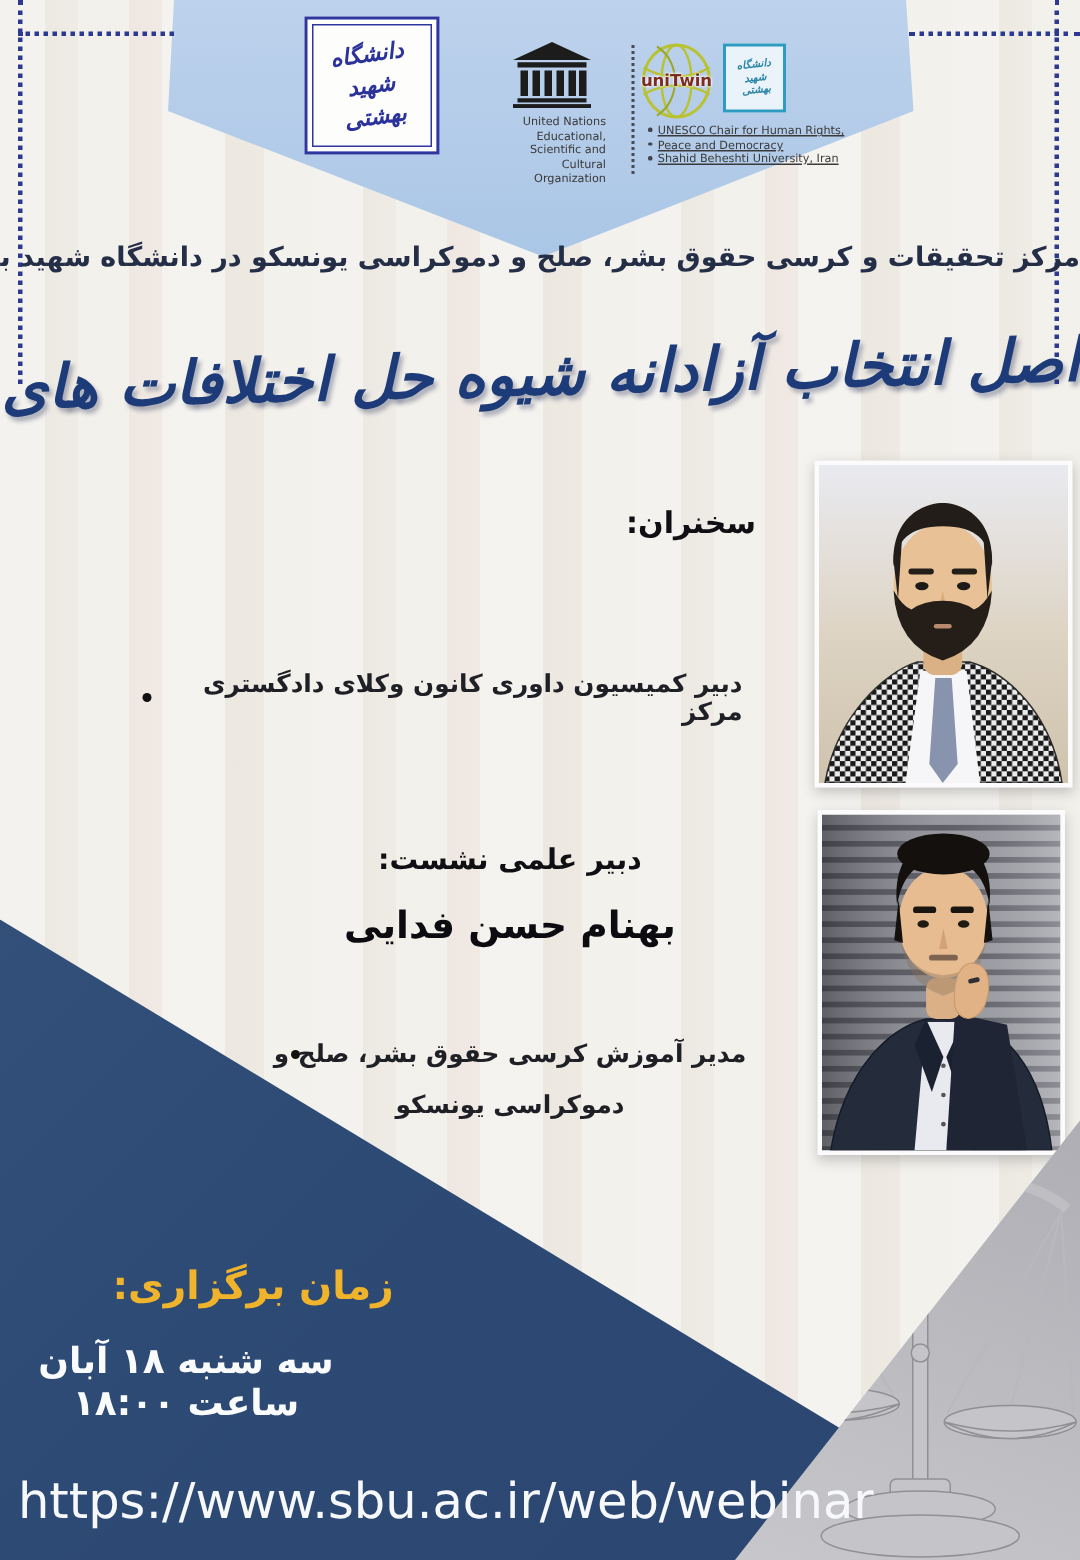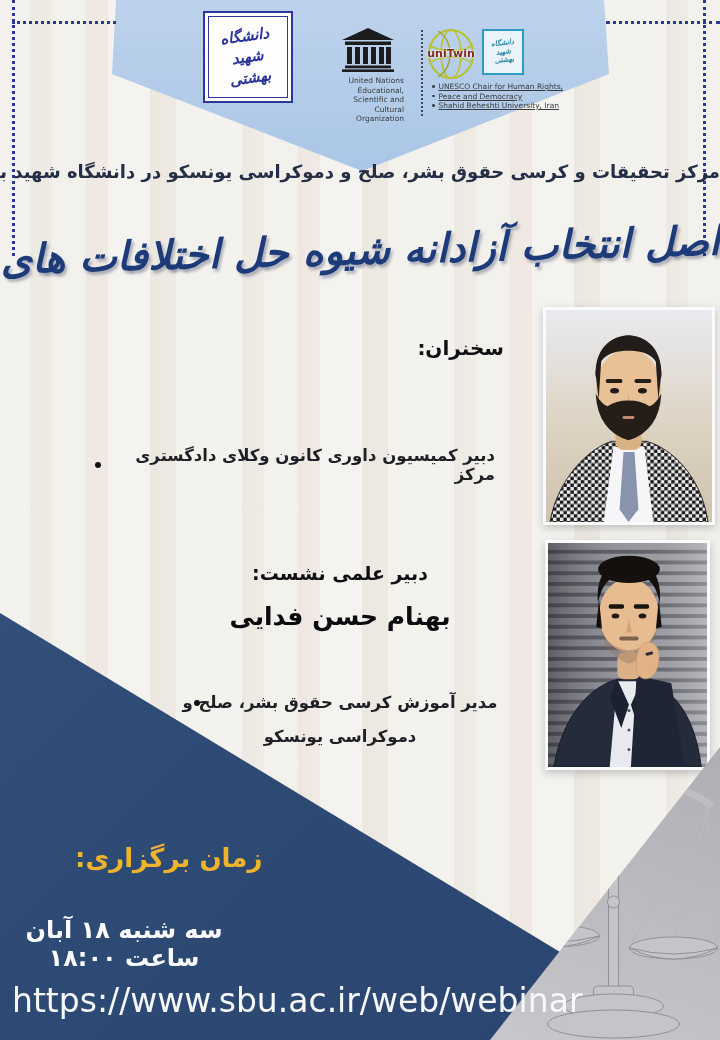--- a/index.html
+++ b/index.html
@@ -107,21 +107,21 @@
     filter:drop-shadow(0 -3px 5px rgba(0,0,0,.18));
   }
   .gray-tri {
     left:0; top:0; width:720px; height:1040px; z-index:6;
     background:linear-gradient(200deg, #7f7f85 0%, #a3a3a9 45%, #d3d3d7 100%);
     clip-path:polygon(720px 747px, 720px 1040px, 490px 1040px);
   }
   .gray-tri svg { position:absolute; right:-8px; bottom:-4px; }
 
   .f-yellow { font-weight:bold; color:#f0b42c; direction:rtl; z-index:7; }
-  .f-white  { font-weight:bold; color:#fafbfd; direction:rtl; z-index:7;margin-top:23px; }
+  .f-white  { font-weight:bold; color:#fafbfd; direction:rtl; z-index:7; }
   .time-label { left:75px;  top:843px; width:365px; text-align:left; font-size:26px; }
   .time-value { left:10px;  top:893px; width:228px; text-align:center; font-size:24px; }
   .link-label { left:180px; top:941px; width:312px; text-align:right;  font-size:25px; }
   .link-url   { left:12px;  top:981px; width:465px; text-align:center; font-size:33px;
                 font-weight:normal; color:#f7f8fa; direction:ltr; z-index:7; }
 </style>
 </head>
 <body>
 
 <div class="poster">

